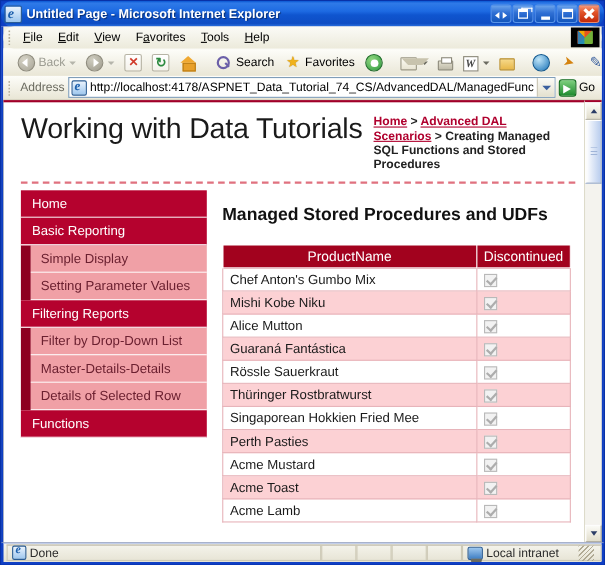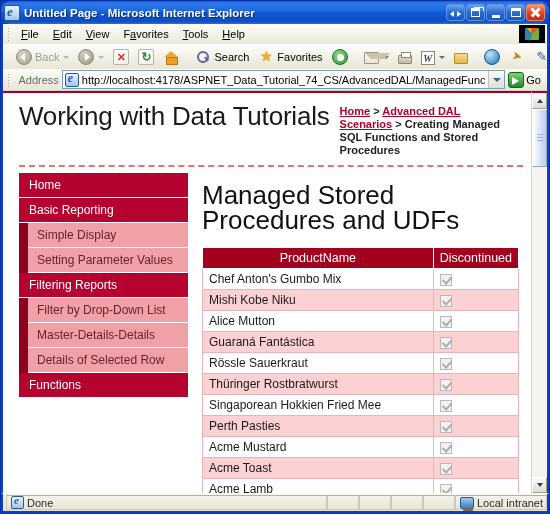--- a/index.html
+++ b/index.html
@@ -90,20 +90,21 @@
     background: #f1efe2;
     border-left: 2px solid #0f3fc4;
     border-right: 2px solid #0f3fc4;
     flex: 0 0 auto;
   }
   .menubar {
     height: 20px; display: flex; align-items: center;
     padding-left: 2px;
     background: linear-gradient(to bottom,#fbfbf7,#eceadb);
     position: relative;
+    border-radius: 10px;
   }
   .grip {
     width: 3px; height: 14px; margin: 0 4px 0 2px;
     background-image: radial-gradient(circle, #b0aa94 1px, transparent 1px);
     background-size: 3px 3px;
   }
   .menu-item {
     font-size: 11px; color: #000; padding: 2px 7px; white-space: nowrap;
   }
   .menu-item u { text-decoration: underline; }
@@ -358,21 +359,21 @@
   .nav-rail { width:9px; background:#8d0021; flex:0 0 auto; }
   .nav-subs { flex:1 1 auto; }
   .nav-sub {
     background:#f0a0a6; color:#6b2030; font-size:12px;
     padding:5px 9px; border-bottom:1px solid #fff;
     line-height:14px;
   }
 
   .content-col { flex:1 1 auto; padding: 12px 12px 0 14px; min-width:0; }
   .content-title {
-    font-size: 26px; font-weight:normal; color:#111;
+    font-size: 16px; font-weight:bold; color:#111;
     line-height: 25px; margin: 4px 0 14px 0;
   }
 
   
   table.grid {
     border-collapse: collapse;
     font-size: 12px;
     width: 100%;
   }
   table.grid th {
@@ -440,21 +441,21 @@
     border-top:1px solid #fff;
     display:flex; align-items:center; gap:0; padding-left:3px;
   }
   .sb-pane {
     height:15px; border:1px solid #cdc9b6; border-top-color:#b6b2a0;
     display:flex;align-items:center; gap:3px; padding:0 4px;
     font-size:11px; color:#2b2b2b; white-space:nowrap;
   }
   .sb-main { flex:1 1 auto; min-width:0; }
   .sb-blank { width:32px; }
-  .sb-zone { width:92px;align-items:center; }
+  .sb-zone { width:127px;align-items:center; }
   .sb-ie {
     width:13px;height:13px;flex:0 0 auto;
     background:linear-gradient(to bottom,#eaf3fd,#9ec7ee);
     border:1px solid #2a5c94;border-radius:2px;position:relative;
   }
   .sb-ie::after{
     content:"e";position:absolute;left:2px;top:-3px;
     font-family:"Liberation Serif",serif;font-style:italic;font-weight:bold;
     font-size:11px;color:#1c5fad;
   }

